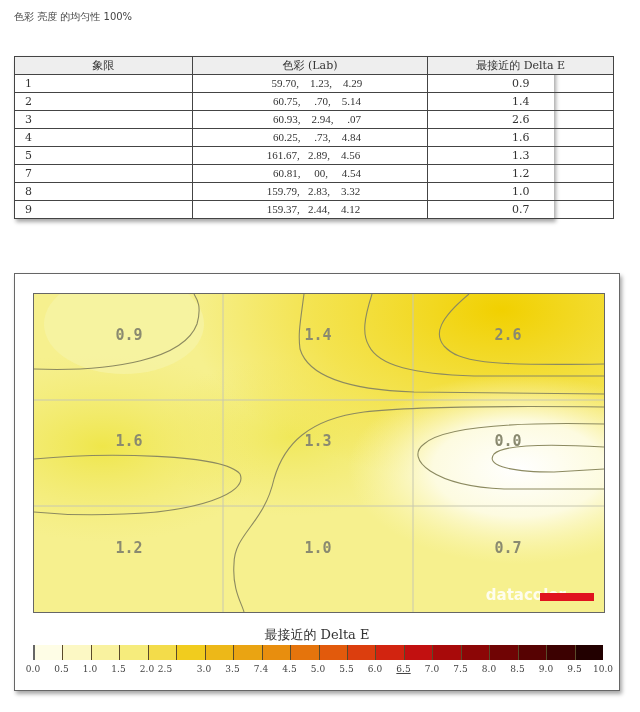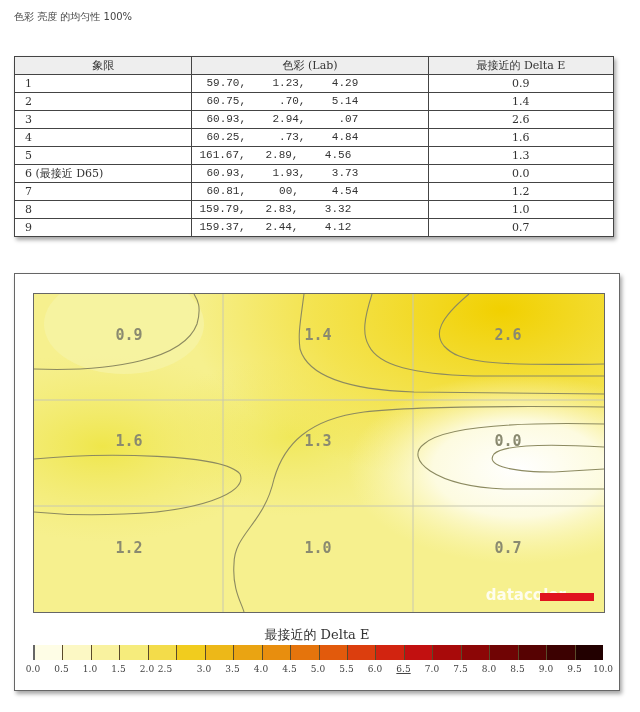--- a/index.html
+++ b/index.html
@@ -1,24 +1,24 @@
 <!DOCTYPE html>
 <html><head>
 <meta charset="utf-8">
 <style>
   html, body { margin:0; padding:0; background:#ffffff; }
   body { width:640px; height:712px; position:relative; overflow:hidden; font-family:"DejaVu Sans", sans-serif; color:#333; }
   .title { position:absolute; left:14px; top:10px; font-size:10px; color:#444; }
-  .tbl-wrap { position:absolute; left:14px; top:56px; width:600px; box-shadow:2px 3px 4px rgba(0,0,0,0.35); }
+  .tbl-wrap { position:absolute; left:14px; top:56px; width:540px; box-shadow:2px 3px 4px rgba(0,0,0,0.35); }
   table { border-collapse:collapse; width:600px; font-family:"DejaVu Serif", serif; font-size:11px; color:#333; }
   th, td { border:1px solid #444; height:17px; padding:0; line-height:17px; }
   th { background:#eeeeee; font-weight:normal; text-align:center; }
   td.c1 { padding-left:10px; text-align:left; }
   td.c3 { text-align:center; }
-  td.c2 { text-align:left; white-space:pre; font-family:Liberation Mono, monospace; font-size:11px; }
+  td.c2 { text-align:center; white-space:pre; font-family:Liberation Serif, serif; font-size:11px; }
   .col1 { width:178px; } .col2 { width:236px; } .col3 { width:186px; }
   .chart-frame { position:absolute; left:14px; top:273px; width:604px; height:416px; border:1px solid #666; background:#fff; box-shadow:2px 3px 4px rgba(0,0,0,0.35); }
   .plot { position:absolute; left:18px; top:19px; width:570px; height:318px; border:1px solid #666; overflow:hidden; }
   .plot svg { position:absolute; left:0; top:0; }
   .cell-label { position:absolute; font-family:"DejaVu Sans Mono", monospace; font-weight:bold; font-size:15px; color:#8a8a70; transform:translate(-50%,-50%); }
   .brand { position:absolute; right:38px; bottom:8px; font-family:"DejaVu Sans", sans-serif; font-weight:bold; font-size:15px; color:rgba(255,255,255,0.85); }
   .brand-bar { position:absolute; right:10px; bottom:11px; width:54px; height:8px; background:#e0121e; }
   .legend-title { position:absolute; left:0; width:604px; top:352px; text-align:center; font-family:"DejaVu Serif", serif; font-size:13px; color:#333; }
   .colorbar { position:absolute; left:18px; top:371px; width:570px; height:15px; display:flex; }
   .colorbar .seg { flex:1; height:15px; border-left:1px solid #5a4a2a; box-sizing:border-box; }
@@ -58,25 +58,20 @@
         </tr>
       <tr>
           <td class="c1">4</td>
           <td class="c2"><span style="padding-left:14px">60.25,     .73,    4.84</span></td>
           <td class="c3">1.6</td>
         </tr>
       <tr>
           <td class="c1">5</td>
           <td class="c2"><span style="padding-left:7px">161.67,   2.89,    4.56</span></td>
           <td class="c3">1.3</td>
-        </tr>
-      <tr>
-          <td class="c1">6 (最接近 D65)</td>
-          <td class="c2"><span style="padding-left:14px">60.93,    1.93,    3.73</span></td>
-          <td class="c3">0.0</td>
         </tr>
       <tr>
           <td class="c1">7</td>
           <td class="c2"><span style="padding-left:14px">60.81,     00,     4.54</span></td>
           <td class="c3">1.2</td>
         </tr>
       <tr>
           <td class="c1">8</td>
           <td class="c2"><span style="padding-left:7px">159.79,   2.83,    3.32</span></td>
           <td class="c3">1.0</td>
@@ -174,21 +169,21 @@
     </div>
   <div class="ticklabels" id="ticklabels">
       <div class="tick" style="left: 0px;">0.0</div>
       <div class="tick" style="left: 28.5px;">0.5</div>
       <div class="tick" style="left: 57px;">1.0</div>
       <div class="tick" style="left: 85.5px;">1.5</div>
       <div class="tick" style="left: 114px;">2.0</div>
       <div class="tick" style="left: 132px;">2.5</div>
       <div class="tick" style="left: 171px;">3.0</div>
       <div class="tick" style="left: 199.5px;">3.5</div>
-      <div class="tick" style="left: 228px;">4.0</div>
+      <div class="tick" style="left: 228px;">7.4</div>
       <div class="tick" style="left: 256.5px;">4.5</div>
       <div class="tick" style="left: 285px;">5.0</div>
       <div class="tick" style="left: 313.5px;">5.5</div>
       <div class="tick" style="left: 342px;">6.0</div>
       <div class="tick" style="left: 370.5px; text-decoration: underline;">6.5</div>
       <div class="tick" style="left: 399px;">7.0</div>
       <div class="tick" style="left: 427.5px;">7.5</div>
       <div class="tick" style="left: 456px;">8.0</div>
       <div class="tick" style="left: 484.5px;">8.5</div>
       <div class="tick" style="left: 513px;">9.0</div>

